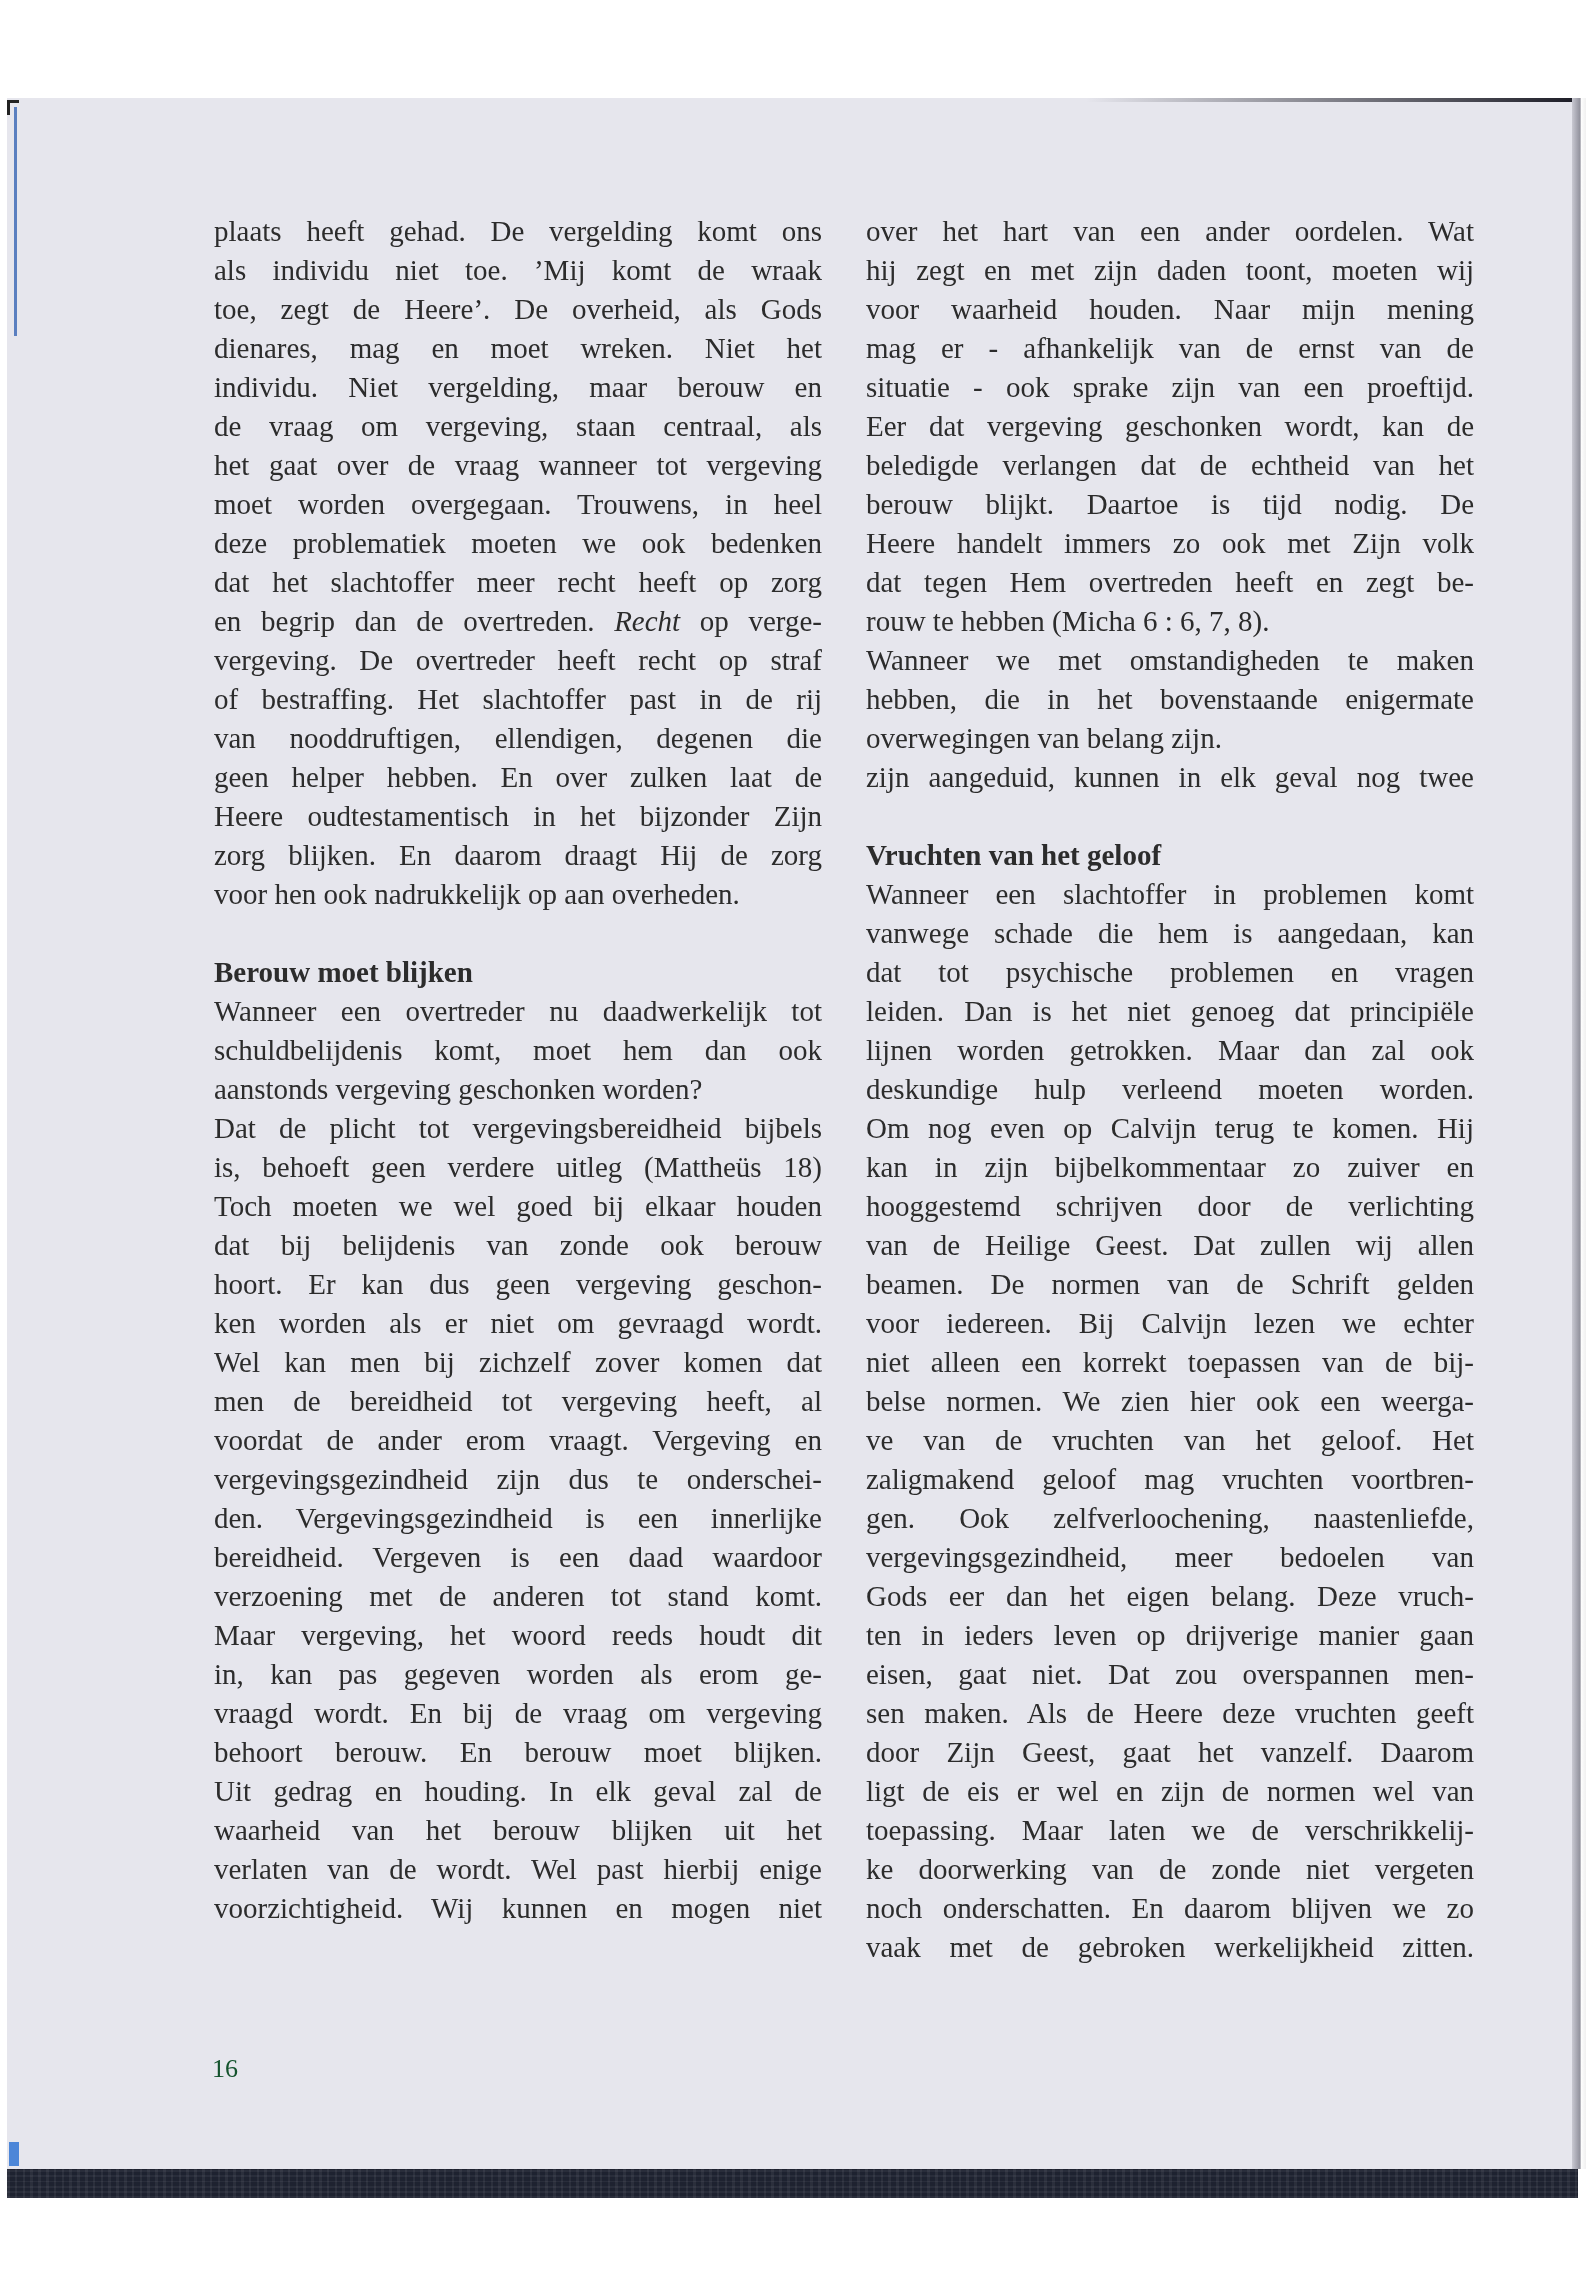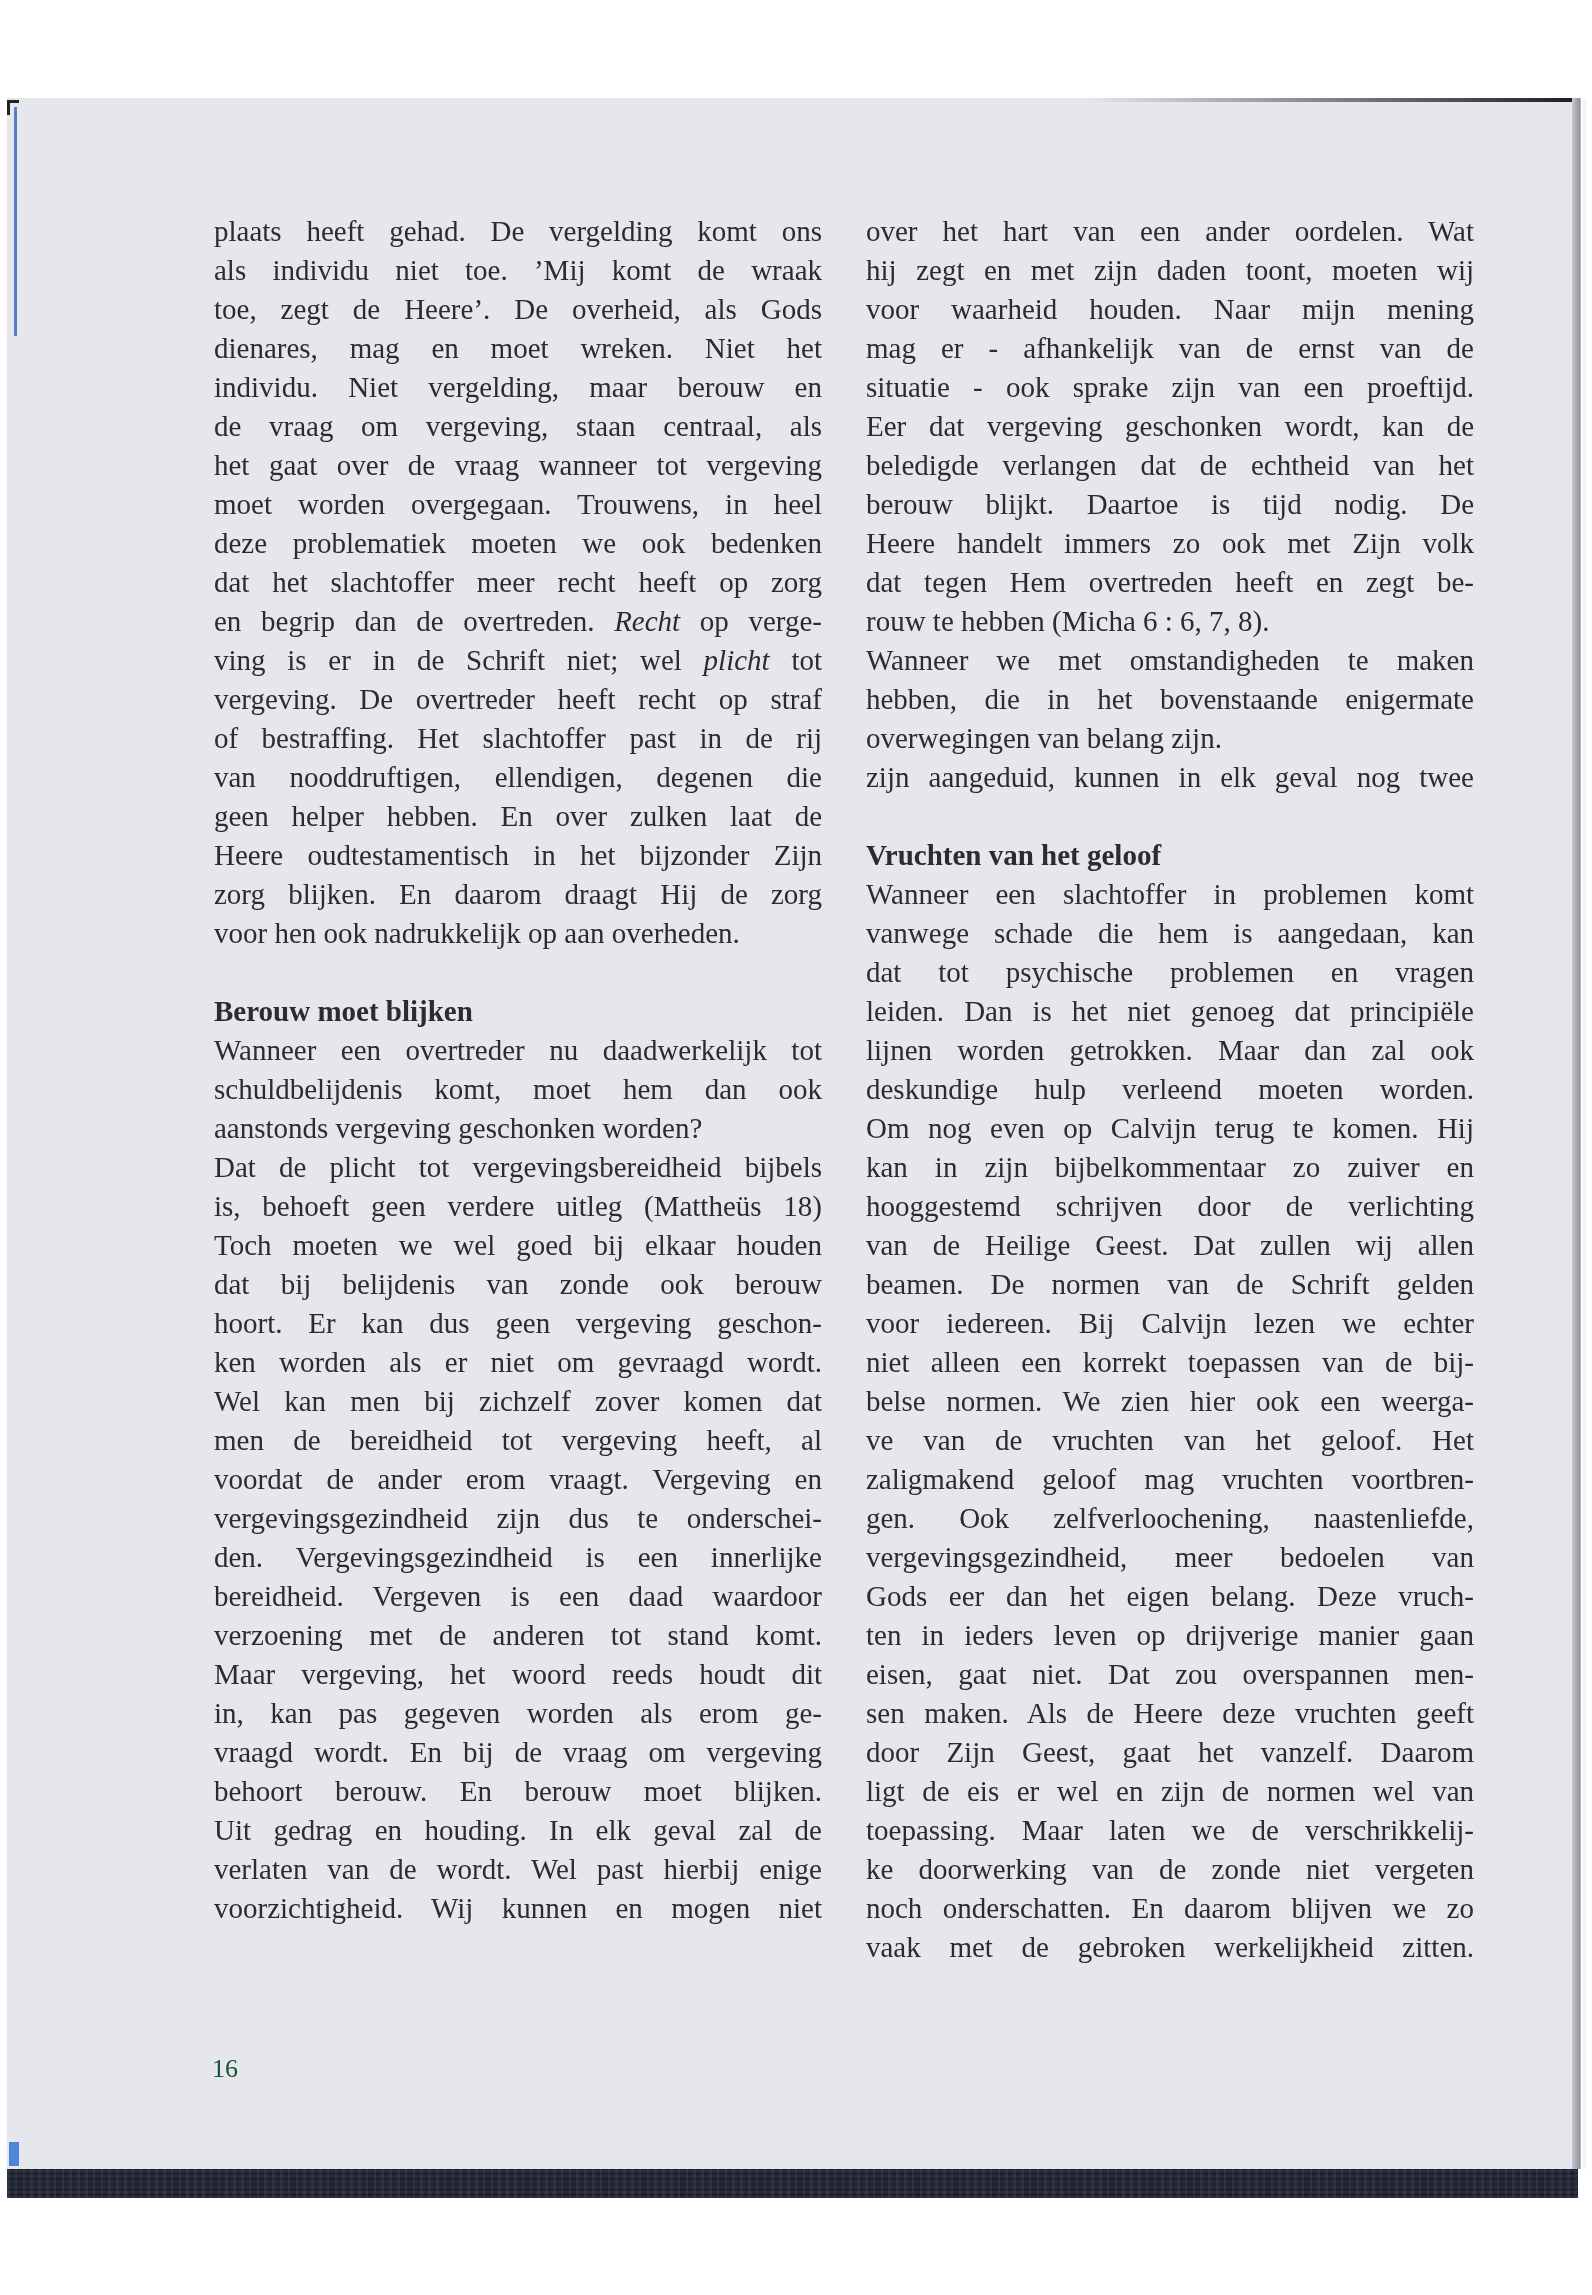--- a/index.html
+++ b/index.html
@@ -76,21 +76,20 @@
     <span class="line">als individu niet toe. ’Mij komt de wraak</span>
     <span class="line">toe, zegt de Heere’. De overheid, als Gods</span>
     <span class="line">dienares, mag en moet wreken. Niet het</span>
     <span class="line">individu. Niet vergelding, maar berouw en</span>
     <span class="line">de vraag om vergeving, staan centraal, als</span>
     <span class="line">het gaat over de vraag wanneer tot vergeving</span>
     <span class="line">moet worden overgegaan. Trouwens, in heel</span>
     <span class="line">deze problematiek moeten we ook bedenken</span>
     <span class="line">dat het slachtoffer meer recht heeft op zorg</span>
     <span class="line"><span>en begrip dan de overtreden. </span><em>Recht</em><span> op verge-</span></span>
-    <span class="line"><span>ving is er in de Schrift niet; wel </span><em>plicht</em><span> tot</span></span>
     <span class="line">vergeving. De overtreder heeft recht op straf</span>
     <span class="line">of bestraffing. Het slachtoffer past in de rij</span>
     <span class="line">van nooddruftigen, ellendigen, degenen die</span>
     <span class="line">geen helper hebben. En over zulken laat de</span>
     <span class="line">Heere oudtestamentisch in het bijzonder Zijn</span>
     <span class="line">zorg blijken. En daarom draagt Hij de zorg</span>
     <span class="line last">voor hen ook nadrukkelijk op aan overheden.</span>
   </div>
   <span class="line gap"></span>
   <span class="line heading">Berouw moet blijken</span>
@@ -111,20 +110,21 @@
     <span class="line">voordat de ander erom vraagt. Vergeving en</span>
     <span class="line">vergevingsgezindheid zijn dus te onderschei-</span>
     <span class="line">den. Vergevingsgezindheid is een innerlijke</span>
     <span class="line">bereidheid. Vergeven is een daad waardoor</span>
     <span class="line">verzoening met de anderen tot stand komt.</span>
     <span class="line">Maar vergeving, het woord reeds houdt dit</span>
     <span class="line">in, kan pas gegeven worden als erom ge-</span>
     <span class="line">vraagd wordt. En bij de vraag om vergeving</span>
     <span class="line">behoort berouw. En berouw moet blijken.</span>
     <span class="line">Uit gedrag en houding. In elk geval zal de</span>
+    <span class="line">waarheid van het berouw blijken uit het</span>
     <span class="line">verlaten van de wordt. Wel past hierbij enige</span>
     <span class="line">voorzichtigheid. Wij kunnen en mogen niet</span>
   </div>
 </div>
 
 <div class="column col-right">
   <div>
     <span class="line">over het hart van een ander oordelen. Wat</span>
     <span class="line">hij zegt en met zijn daden toont, moeten wij</span>
     <span class="line">voor waarheid houden. Naar mijn mening</span>

